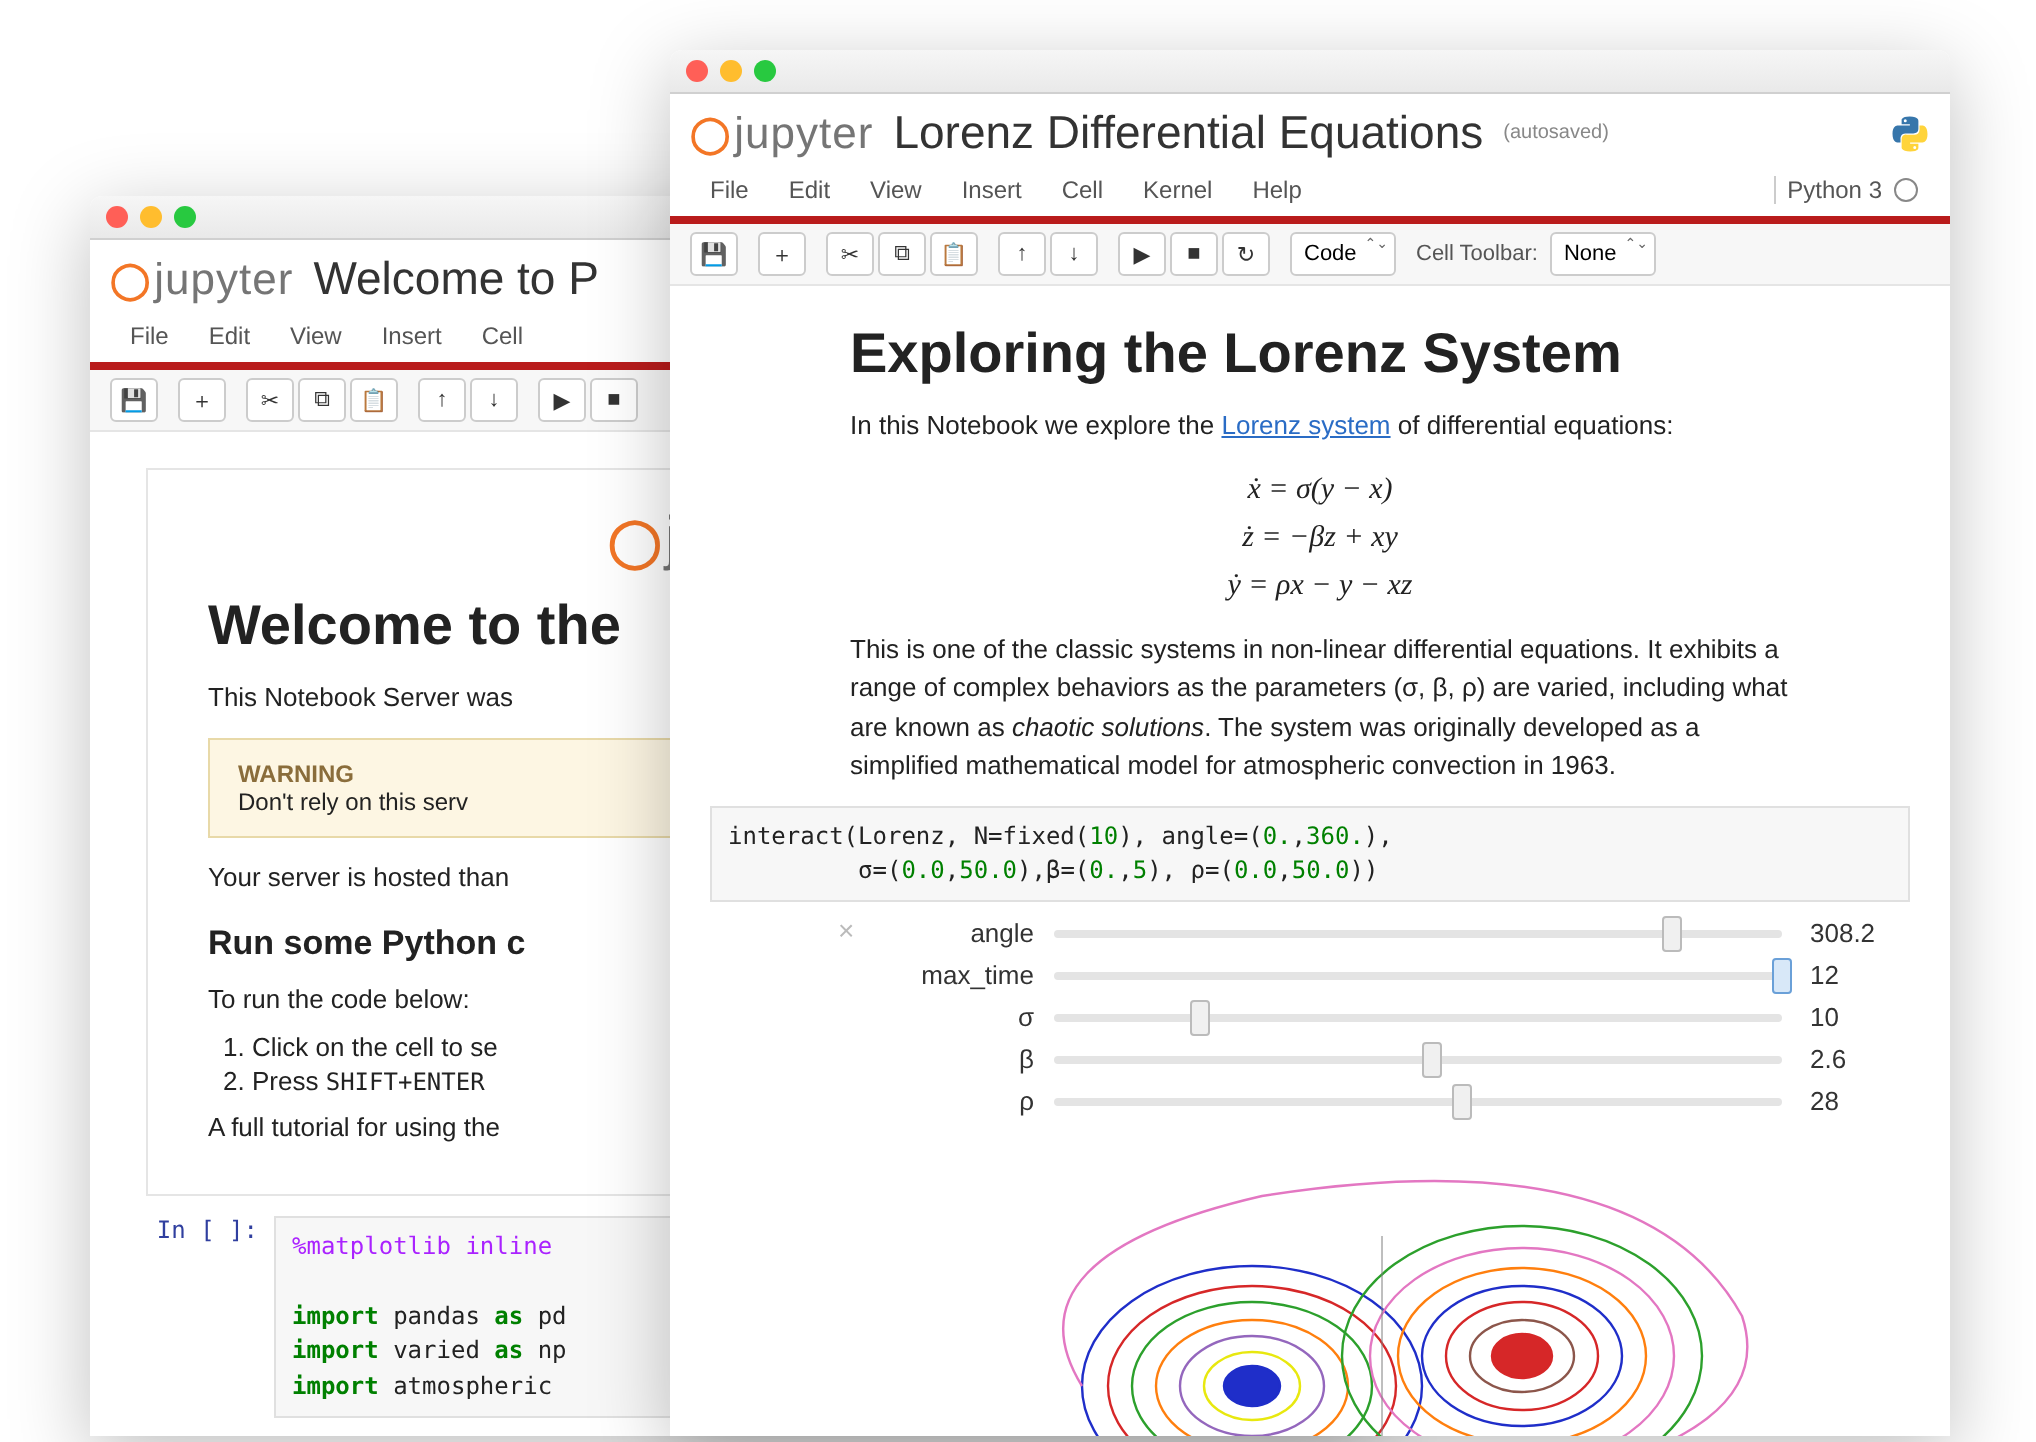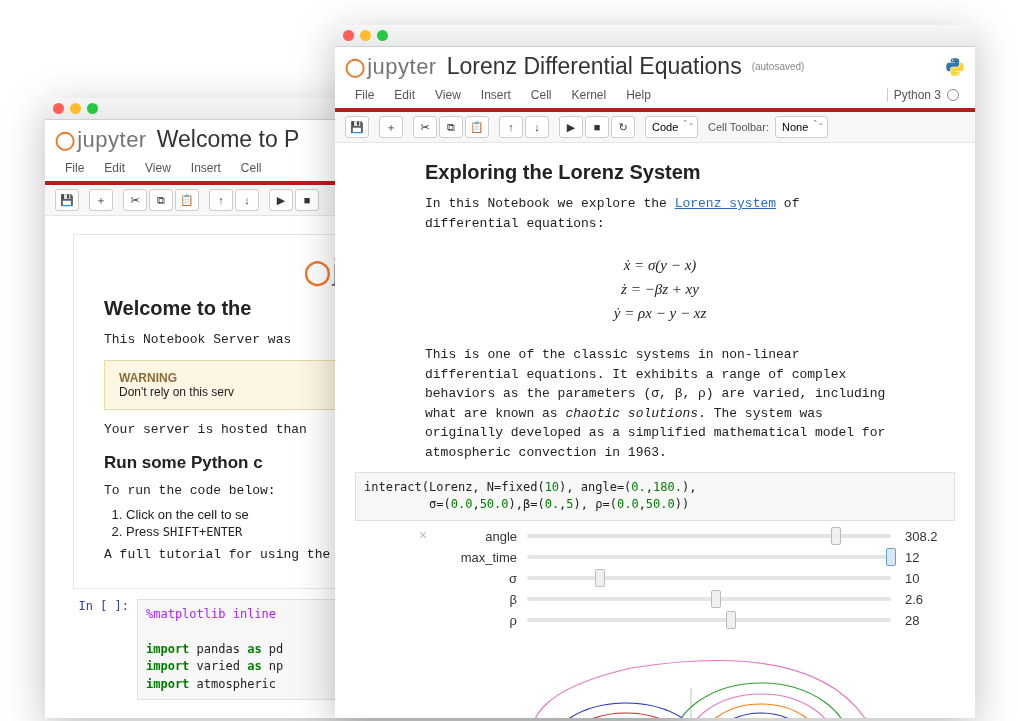--- a/index.html
+++ b/index.html
@@ -24,25 +24,25 @@
 .menubar { display: flex; padding: 0 10px; border-bottom: 4px solid #b91c1c; font-size: 12px; color: #555; }
 .menu-item { padding: 6px 10px; cursor: pointer; }
 .toolbar { display: flex; align-items: center; padding: 4px 10px; gap: 2px; border-bottom: 1px solid #e5e5e5; background: #f7f7f7; }
 .tbtn { width: 24px; height: 22px; border: 1px solid #ccc; background: #fff; border-radius: 3px; font-size: 11px; display: flex; align-items: center; justify-content: center; cursor: pointer; color: #333; }
 .tsep { width: 6px; }
 .tselect { height: 22px; border: 1px solid #ccc; border-radius: 3px; font-size: 11px; padding: 0 18px 0 6px; background: #fff; appearance: none; position: relative; }
 .tsel-wrap { position: relative; display: inline-block; }
 .tsel-wrap::after { content: "⌃⌄"; font-size: 7px; line-height: 6px; position: absolute; right: 4px; top: 4px; color: #666; white-space: pre; }
 .tlabel { font-size: 11px; color: #555; margin-left: 8px; margin-right: 4px; }
 .nb-body { padding: 10px 20px; overflow: hidden; font-size: 13px; color: #222; }
-.nb-body h1 { font-size: 20px; font-weight: bold; margin: 8px 0 10px; }
+.nb-body h1 { font-size: 28px; font-weight: bold; margin: 8px 0 10px; }
 .nb-body h2 { font-size: 17px; font-weight: bold; margin: 14px 0 8px; }
-.nb-body p { margin: 6px 0; line-height: 1.5; font-family: Liberation Mono, monospace; }
+.nb-body p { margin: 6px 0; line-height: 1.5; }
 .link { color: #2a6cc5; text-decoration: underline; }
-.eq-block { text-align: center; font-family: "Times New Roman", serif; font-size: 15px; font-style: italic; margin: 20px 0; line-height: 1.6; }
+.eq-block { text-align: center; font-family: "Times New Roman", serif; font-size: 15px; font-style: italic; margin: 10px 0; line-height: 1.6; }
 .code-cell { display: flex; margin-top: 10px; }
 .prompt { width: 72px; text-align: right; padding-right: 8px; font-family: Menlo, monospace; font-size: 12px; color: #303f9f; flex-shrink: 0; }
 .code-area { flex: 1; font-family: Menlo, monospace; font-size: 12px; background: #f7f7f7; border: 1px solid #e0e0e0; padding: 6px 8px; white-space: pre; line-height: 1.45; overflow-x: hidden; }
 .c-kw { color: #008000; font-weight: bold; }
 .c-num { color: #008000; }
 .c-op { color: #aa22ff; }
 .warn-box { background: #fdf6e3; border: 1px solid #e8d9a8; padding: 10px 14px; margin: 10px 0; font-size: 12px; }
 .warn-box strong { color: #8a6d3b; }
 .ol { margin: 6px 0 6px 22px; font-size: 13px; }
 .ol li { margin: 2px 0; }
@@ -188,21 +188,21 @@
       <h1>Exploring the Lorenz System</h1>
       <p><span>In this Notebook we explore the </span><a class="link">Lorenz system</a><span> of differential equations:</span></p>
       <div class="eq-block">
         <div>ẋ = σ(y − x)</div>
         <div>ż = −βz + xy</div>
         <div>ẏ = ρx − y − xz</div>
       </div>
       <p><span>This is one of the classic systems in non-linear differential equations. It exhibits a range of complex behaviors as the parameters (σ, β, ρ) are varied, including what are known as </span><em>chaotic solutions</em><span>. The system was originally developed as a simplified mathematical model for atmospheric convection in 1963.</span></p>
     </div>
     <div class="code-cell">
-      <div class="code-area">interact(Lorenz, N=fixed(<span class="c-num">10</span>), angle=(<span class="c-num">0.</span>,<span class="c-num">180.</span>),
+      <div class="code-area">interact(Lorenz, N=fixed(<span class="c-num">10</span>), angle=(<span class="c-num">0.</span>,<span class="c-num">360.</span>),
          σ=(<span class="c-num">0.0</span>,<span class="c-num">50.0</span>),β=(<span class="c-num">0.</span>,<span class="c-num">5</span>), ρ=(<span class="c-num">0.0</span>,<span class="c-num">50.0</span>))</div>
     </div>
     <div class="widget-area">
       <div class="close-x">×</div>
       <div id="sliders">
           <div class="slider-row">
             <div class="slider-label">angle</div>
             <div class="slider-track">
               <div class="slider-thumb" style="left:85%"></div>
             </div>

